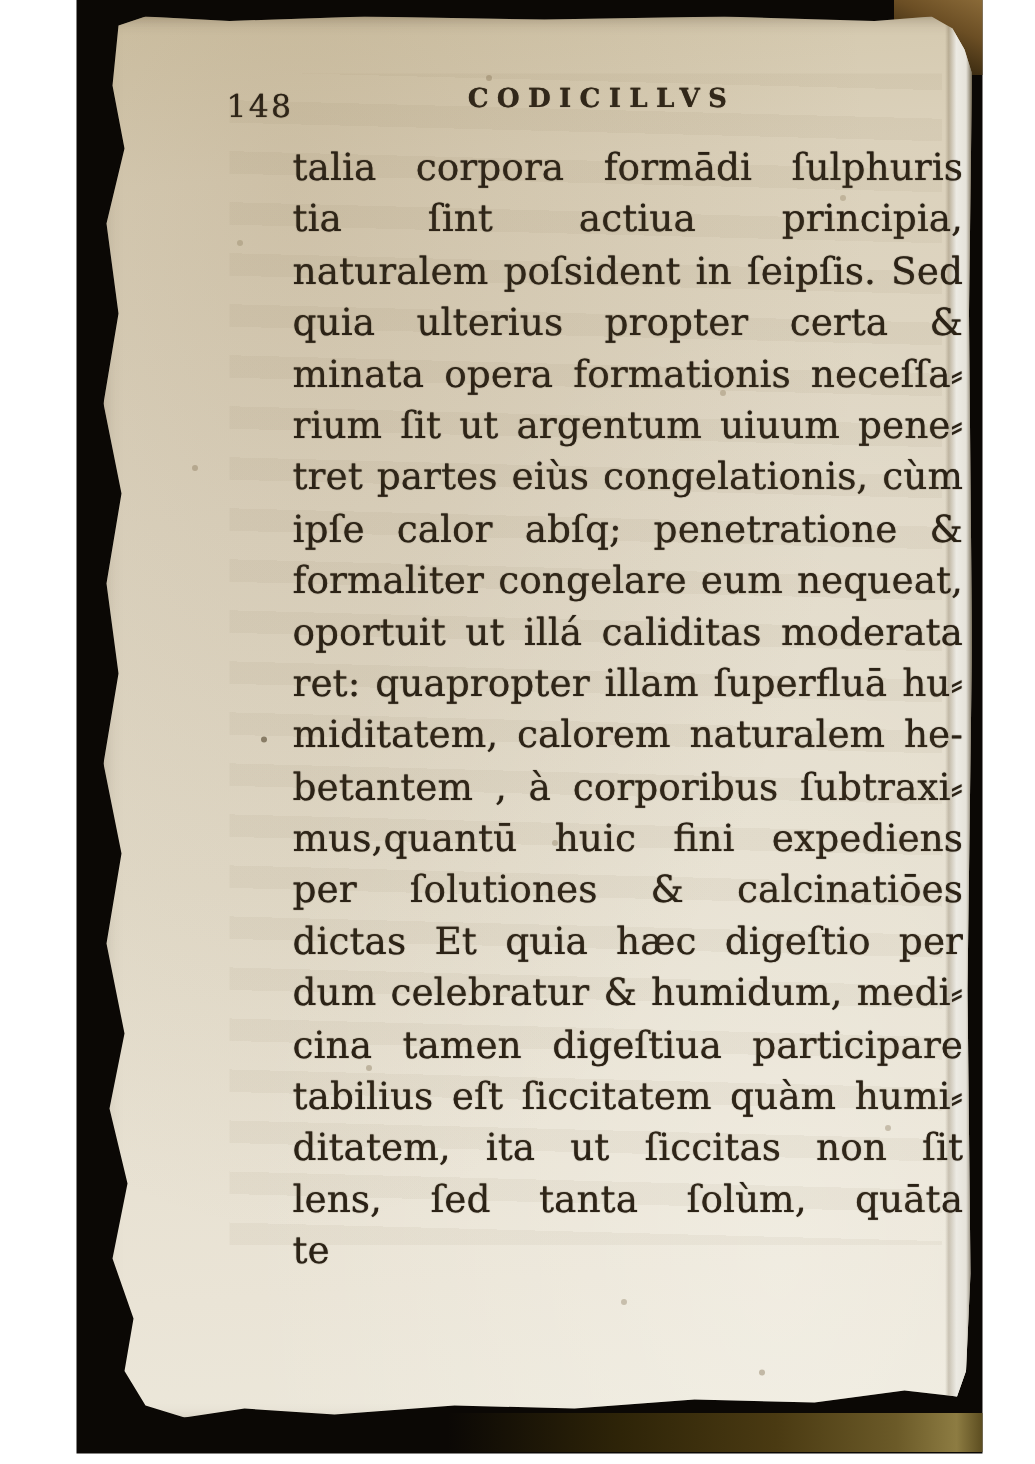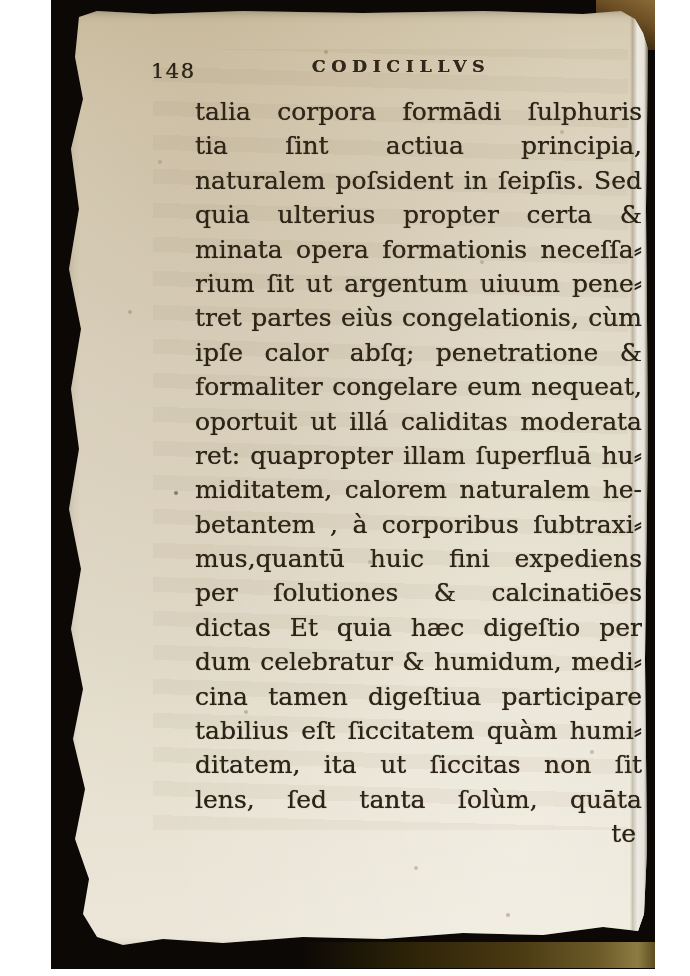--- a/index.html
+++ b/index.html
@@ -69,21 +69,21 @@
   .runtitle {
     position:absolute; left:118px; top:47px; width:440px; text-align:center;
     font-size:17.5px; letter-spacing:5.5px; font-weight:bold; color:#32281a;
     text-shadow:0 0 0.5px rgba(50,40,26,0.8);
   }
   .textblock {
     position:absolute; left:132px; top:86px; width:447px;
     font-size:25px; line-height:34.4px;
   }
   .tl { text-align:justify; text-align-last:justify; height:34.4px; overflow:hidden; }
-  .catchword-line { text-align:right; padding-right:6px; height:34.4px; }
+  .catchword-line { text-align:left; padding-right:6px; height:34.4px; }
 </style>
 </head>
 <body>
 
 <div class="stage">
   <div class="scan-bed"></div>
   <div class="corner-tr"></div>
   <div class="bottom-band"></div>
 
   <div class="paper">

